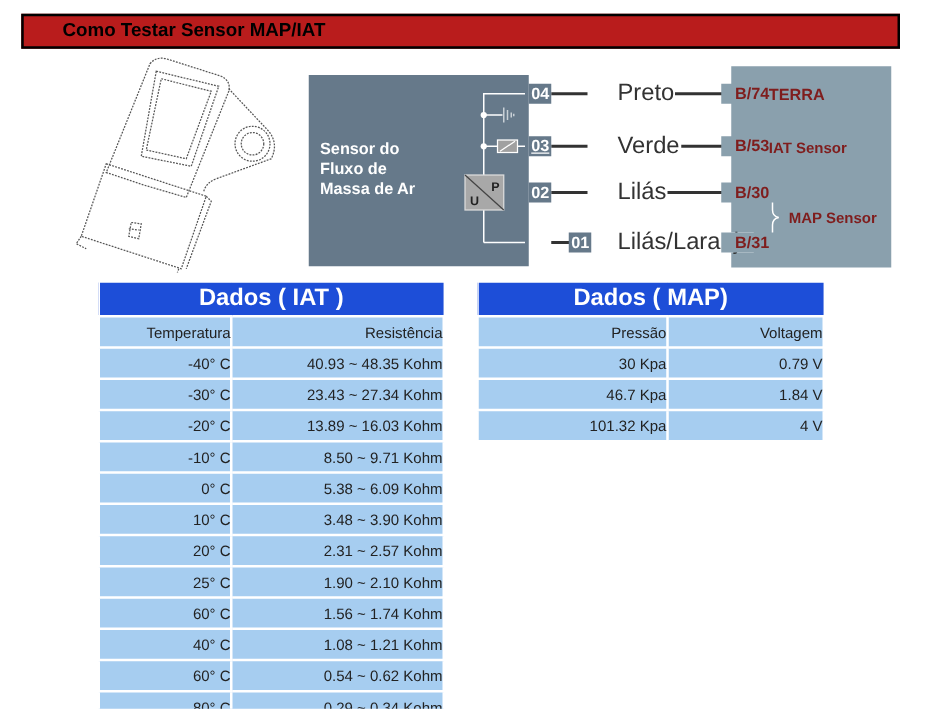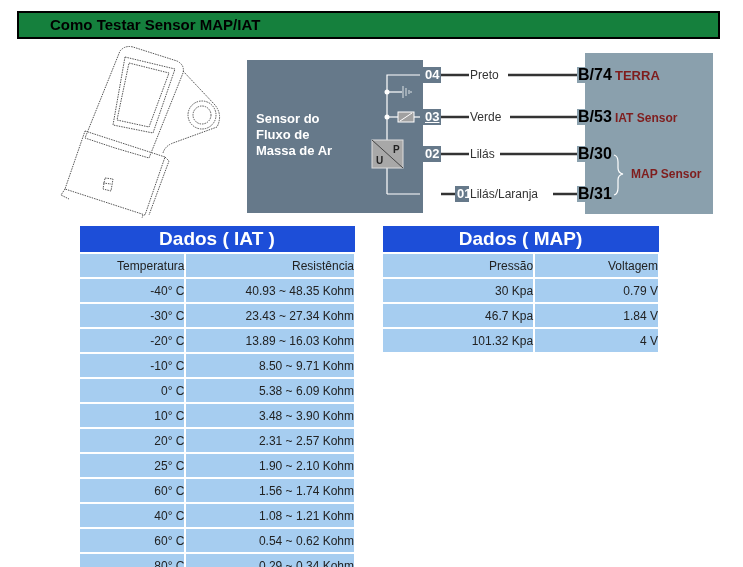--- a/index.html
+++ b/index.html
@@ -1,34 +1,34 @@
 <!DOCTYPE html>
 <html><head>
 <meta charset="utf-8">
 <style>
   html, body { margin: 0; padding: 0; background: #ffffff; }
   body { width: 743px; height: 567px; position: relative; overflow: hidden;
          font-family: "Liberation Sans", sans-serif; }
   .title-bar { position: absolute; left: 17px; top: 11px; width: 699px; height: 24px;
-               background: #15803d; border: 2px solid #000; }
+               background: #b91c1c; border: 2px solid #000; }
   .title-bar span { position: absolute; left: 31px; top: 3px; font-weight: bold; font-size: 15px; color: #000; }
 
   .sensor-drawing { position: absolute; left: 45px; top: 43px; width: 190px; height: 175px; }
 
   .module { position: absolute; left: 247px; top: 60px; width: 176px; height: 153px; background: #66798a; }
   .module-label { position: absolute; left: 256px; top: 111px; color: #fff; font-weight: bold; font-size: 13px; line-height: 16px; }
 
   .ecu { position: absolute; left: 585px; top: 53px; width: 128px; height: 161px; background: #8aa0ad; }
 
   .wiring { position: absolute; left: 0; top: 0; }
 
   .pin { position: absolute; background: #66798a; color: #fff; font-weight: bold; font-size: 13px;
          padding: 0 2px; line-height: 16px; }
-  .bpin { position: absolute; background: #8aa0ad; color: #000000; font-weight: bold; font-size: 16px; line-height: 16px; padding: 0 1px;}
-  .wire-label { position: absolute; font-size: 12px; color: #333; background: #fff; line-height: 16px; padding: 0 1px;}
+  .bpin { position: absolute; background: #8aa0ad; color: #7f1d1d; font-weight: bold; font-size: 13px; line-height: 16px; padding: 0 11px;}
+  .wire-label { position: absolute; font-size: 19px; color: #333; background: #fff; line-height: 16px; padding: 0 1px; margin-left: 24px;}
   .ecu-label { position: absolute; color: #7f1d1d; font-weight: bold; font-size: 12px; line-height: 16px; }
 
   table.data { position: absolute; border-collapse: collapse; font-size: 12px; color: #222; }
   table.data th.head { background: #1d4ed8; color: #fff; font-weight: bold; font-size: 19px; height: 24px; border: 1px solid #fff; }
   table.data td { background: #a6cdf0; text-align: right; height: 23px; border: 2px solid #fff; padding: 0; }
   #iat { left: 78px; top: 225px; width: 278px; }
   #map { left: 381px; top: 225px; width: 279px; }
 </style>
 </head>
 <body>

